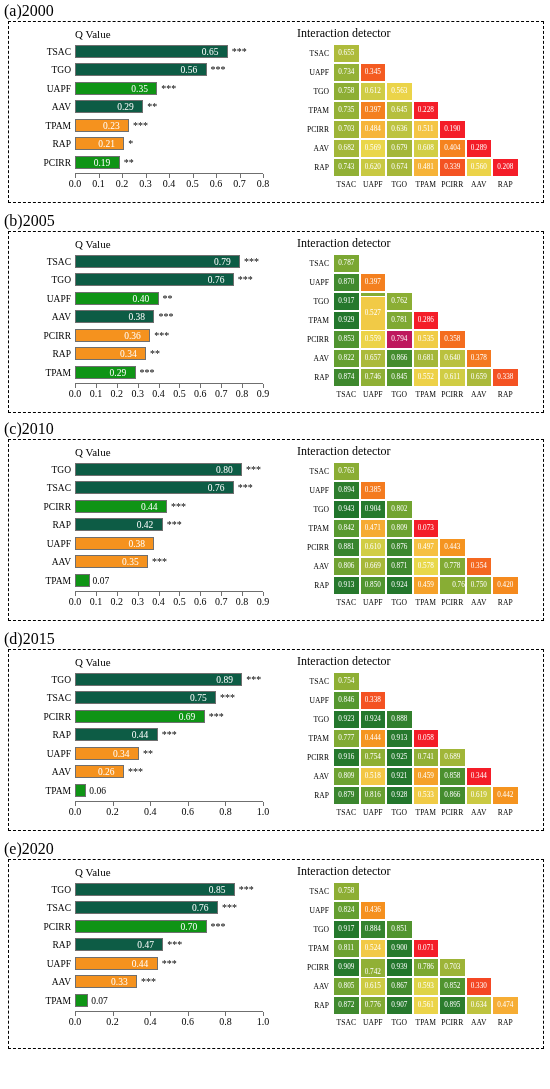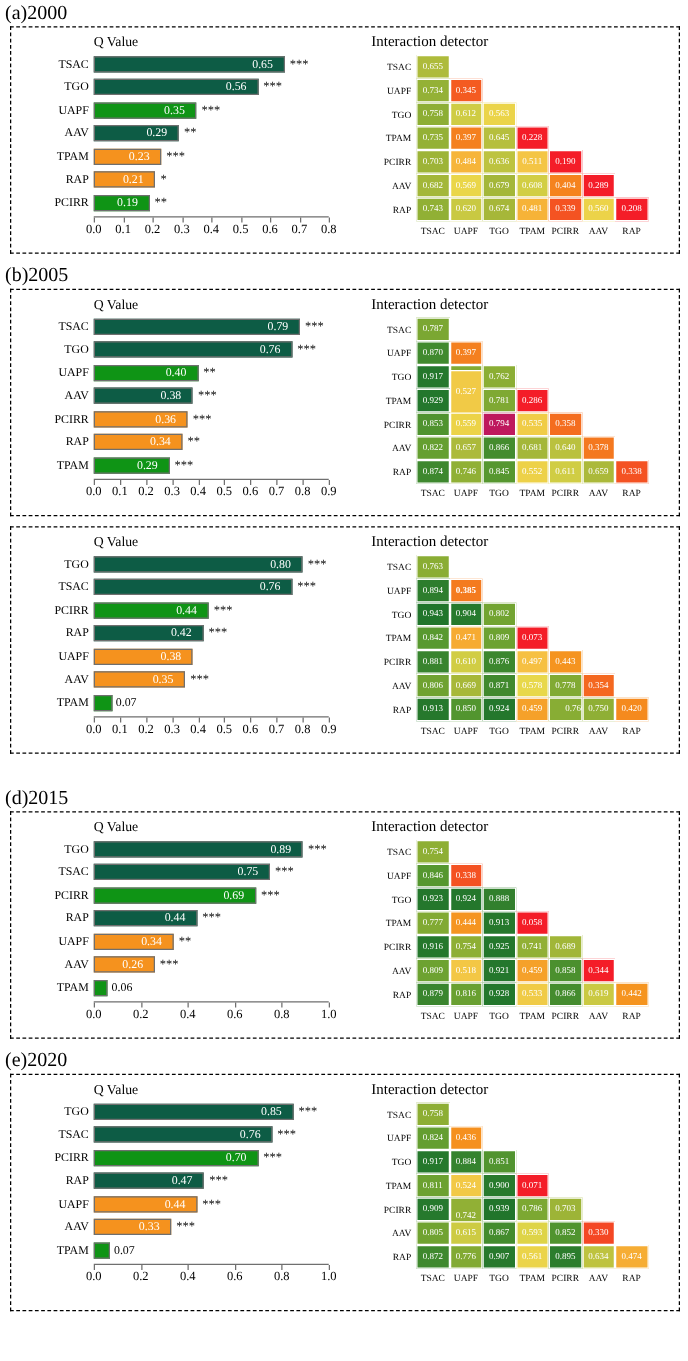--- a/index.html
+++ b/index.html
@@ -343,20 +343,21 @@
             <div class="hm-collbl" style="left: 66.25px; top: 137px;">TGO</div>
             <div class="hm-collbl" style="left: 92.75px; top: 137px;">TPAM</div>
             <div class="hm-collbl" style="left: 119.25px; top: 137px;">PCIRR</div>
             <div class="hm-collbl" style="left: 145.75px; top: 137px;">AAV</div>
             <div class="hm-collbl" style="left: 172.25px; top: 137px;">RAP</div>
           </div>
         </div>
       </div>
     </div>
     <div class="panel" style="top: 420px;">
+      <div class="panel-title">(c)2010</div>
       <div class="panel-box" style="height: 182px;">
         <div class="bar-chart">
           <div class="chart-heading" style="left: 62px; top: 6px;">Q Value</div>
           <div class="bars-area" style="left: 62px; top: 20px; width: 188px;">
             <div class="bar-row" style="height: 18.5px;">
               <div class="bar-cat" style="top: 5.75px; width: 58px;">TGO</div>
               <div class="bar-rect" style="width: 167.111px; height: 13px; top: 2.75px; background: rgb(13, 92, 69);"></div>
               <div class="bar-val" style="top: 5.75px; left: 141.111px;">0.80</div>
               <div class="bar-star" style="top: 4.75px; left: 171.111px;">***</div>
             </div>
@@ -418,21 +419,21 @@
           <div class="axis-lbl" style="left: 229.111px; top: 156.5px;">0.8</div>
           <div class="axis-lbl" style="left: 250px; top: 156.5px;">0.9</div>
         </div>
         <div class="heatmap" style="left: 286px; width: 248px;">
           <div class="hm-title" style="left: 2px; top: 4px;">Interaction detector</div>
           <div class="hm-grid" style="left: 38px; top: 22px;">
             <div class="hm-rowlbl" style="left: -36px; top: 6px; width: 32px;">TSAC</div>
             <div class="hm-cell" style="left: 0px; top: 0px; width: 26.5px; height: 19px; background: rgb(138, 173, 52);">0.763</div>
             <div class="hm-rowlbl" style="left: -36px; top: 25px; width: 32px;">UAPF</div>
             <div class="hm-cell" style="left: 0px; top: 19px; width: 26.5px; height: 19px; background: rgb(45, 125, 45);">0.894</div>
-            <div class="hm-cell" style="left: 26.5px; top: 19px; width: 26.5px; height: 19px; background: rgb(244, 123, 31); font-weight: bold;">0.385</div>
+            <div class="hm-cell" style="left: 26.5px; top: 19px; width: 26.5px; height: 19px; background: rgb(244, 123, 31);">0.385</div>
             <div class="hm-rowlbl" style="left: -36px; top: 44px; width: 32px;">TGO</div>
             <div class="hm-cell" style="left: 0px; top: 38px; width: 26.5px; height: 19px; background: rgb(32, 117, 43);">0.943</div>
             <div class="hm-cell" style="left: 26.5px; top: 38px; width: 26.5px; height: 19px; background: rgb(39, 122, 45);">0.904</div>
             <div class="hm-cell" style="left: 53px; top: 38px; width: 26.5px; height: 19px; background: rgb(114, 164, 49);">0.802</div>
             <div class="hm-rowlbl" style="left: -36px; top: 63px; width: 32px;">TPAM</div>
             <div class="hm-cell" style="left: 0px; top: 57px; width: 26.5px; height: 19px; background: rgb(88, 153, 47);">0.842</div>
             <div class="hm-cell" style="left: 26.5px; top: 57px; width: 26.5px; height: 19px; background: rgb(246, 171, 50);">0.471</div>
             <div class="hm-cell" style="left: 53px; top: 57px; width: 26.5px; height: 19px; background: rgb(109, 162, 49);">0.809</div>
             <div class="hm-cell" style="left: 79.5px; top: 57px; width: 26.5px; height: 19px; background: rgb(244, 29, 40);">0.073</div>
             <div class="hm-rowlbl" style="left: -36px; top: 82px; width: 32px;">PCIRR</div>

